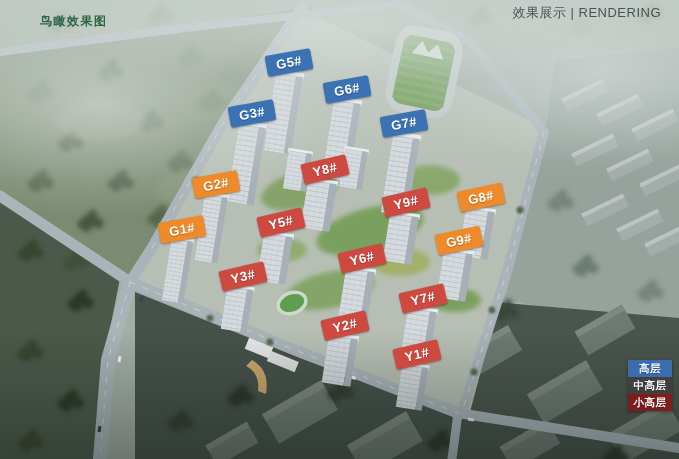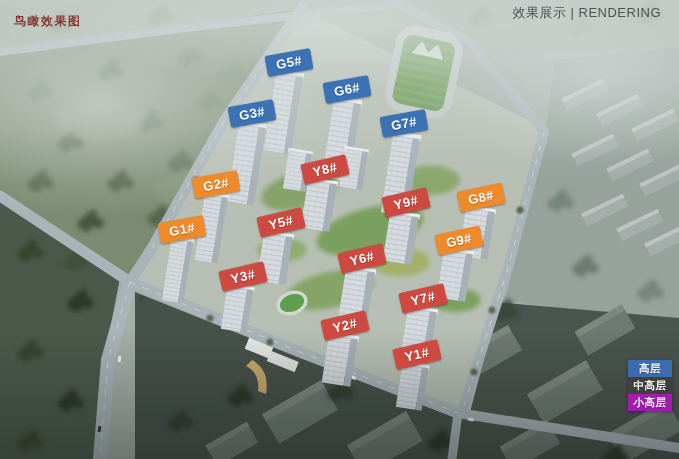--- a/index.html
+++ b/index.html
@@ -4,22 +4,22 @@
 <style>
   html,body{margin:0;padding:0;background:#666;}
   .canvas{
     position:relative;width:679px;height:459px;overflow:hidden;
     background:#aab5ad;
     font-family:"Liberation Sans","DejaVu Sans",sans-serif;
   }
   .scene{position:absolute;left:0;top:0;}
   
   .title{
-    position:absolute;left:14px;top:13px;
-    font-size:12px;font-weight:700;color:#7f1d1d;letter-spacing:1.5px;
+    position:absolute;left:40px;top:13px;
+    font-size:12px;font-weight:700;color:#14532d;letter-spacing:1.5px;
     opacity:.85;
   }
   .corner-note{
     position:absolute;right:18px;top:4px;
     font-size:13px;font-weight:400;color:#2b3238;letter-spacing:.5px;
     opacity:.8;
   }
   
   .blabel{
     position:absolute;width:46px;height:21px;border-radius:2.5px;
@@ -39,21 +39,21 @@
     position:absolute;left:628px;top:360px;width:44px;
     box-shadow:0 1px 3px rgba(0,0,0,.4);
   }
   .legend-row{
     height:17px;line-height:17px;text-align:center;
     color:#fff;font-size:10.5px;font-weight:700;letter-spacing:.5px;
     text-shadow:0 1px 1px rgba(0,0,0,.3);
   }
   .lg-high{background:#3b6cae;}
   .lg-midhigh{background:#404040;}
-  .lg-smallhigh{background:#a21caf;}
+  .lg-smallhigh{background:#7f1d1d;}
 </style>
 </head>
 <body>
 
 <div class="canvas">
 
   <svg class="scene" width="679" height="459" viewBox="0 0 679 459">
     <defs>
       <pattern id="floors" width="6" height="5" patternUnits="userSpaceOnUse">
         <path d="M0 0.5 H6" stroke="rgba(110,120,132,0.45)" stroke-width="1"></path>

